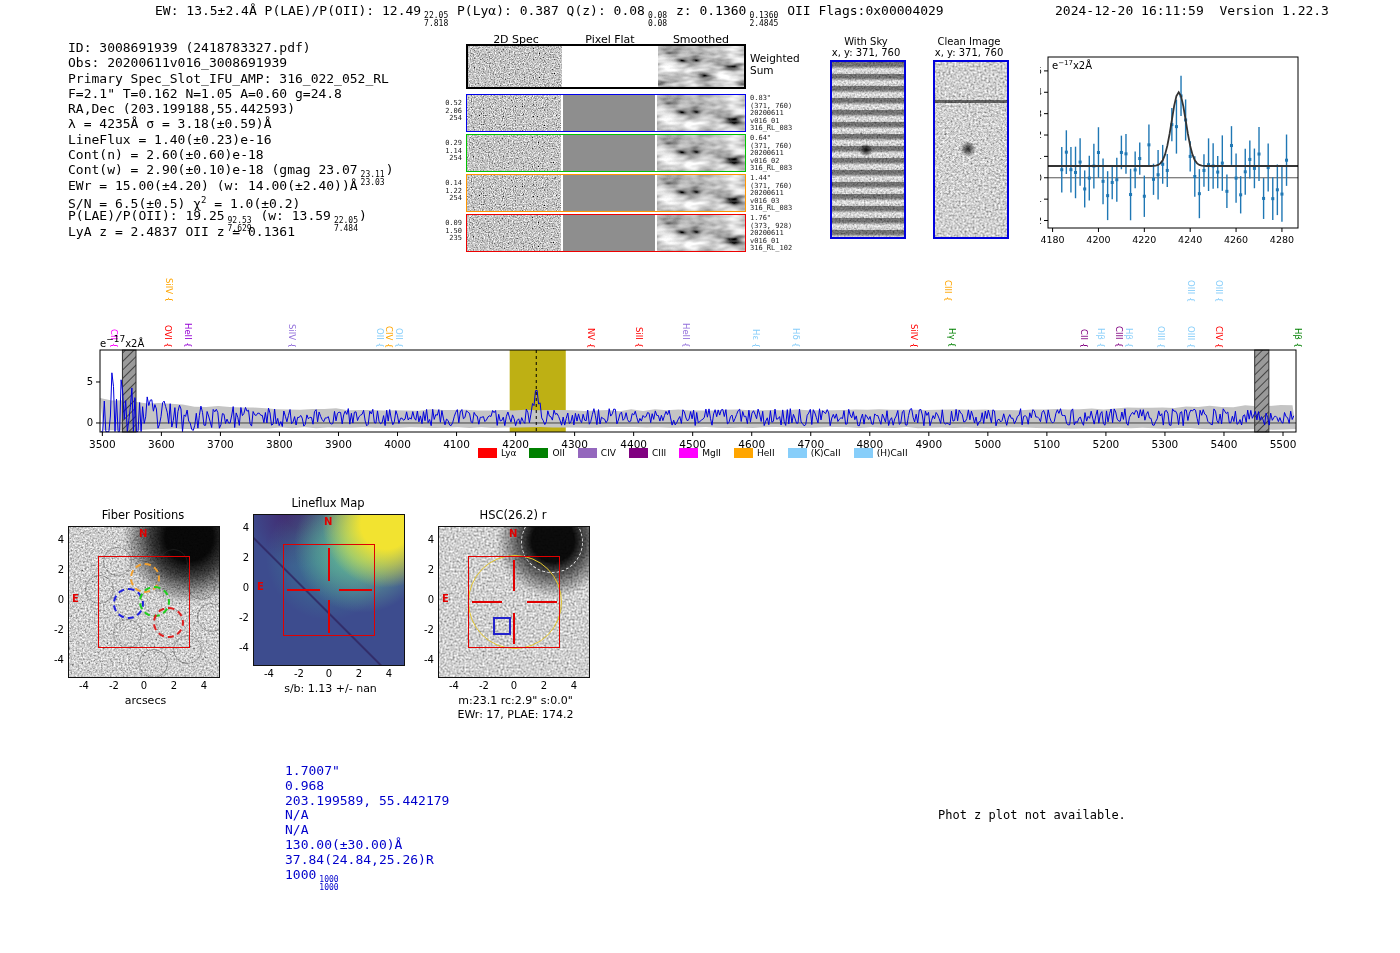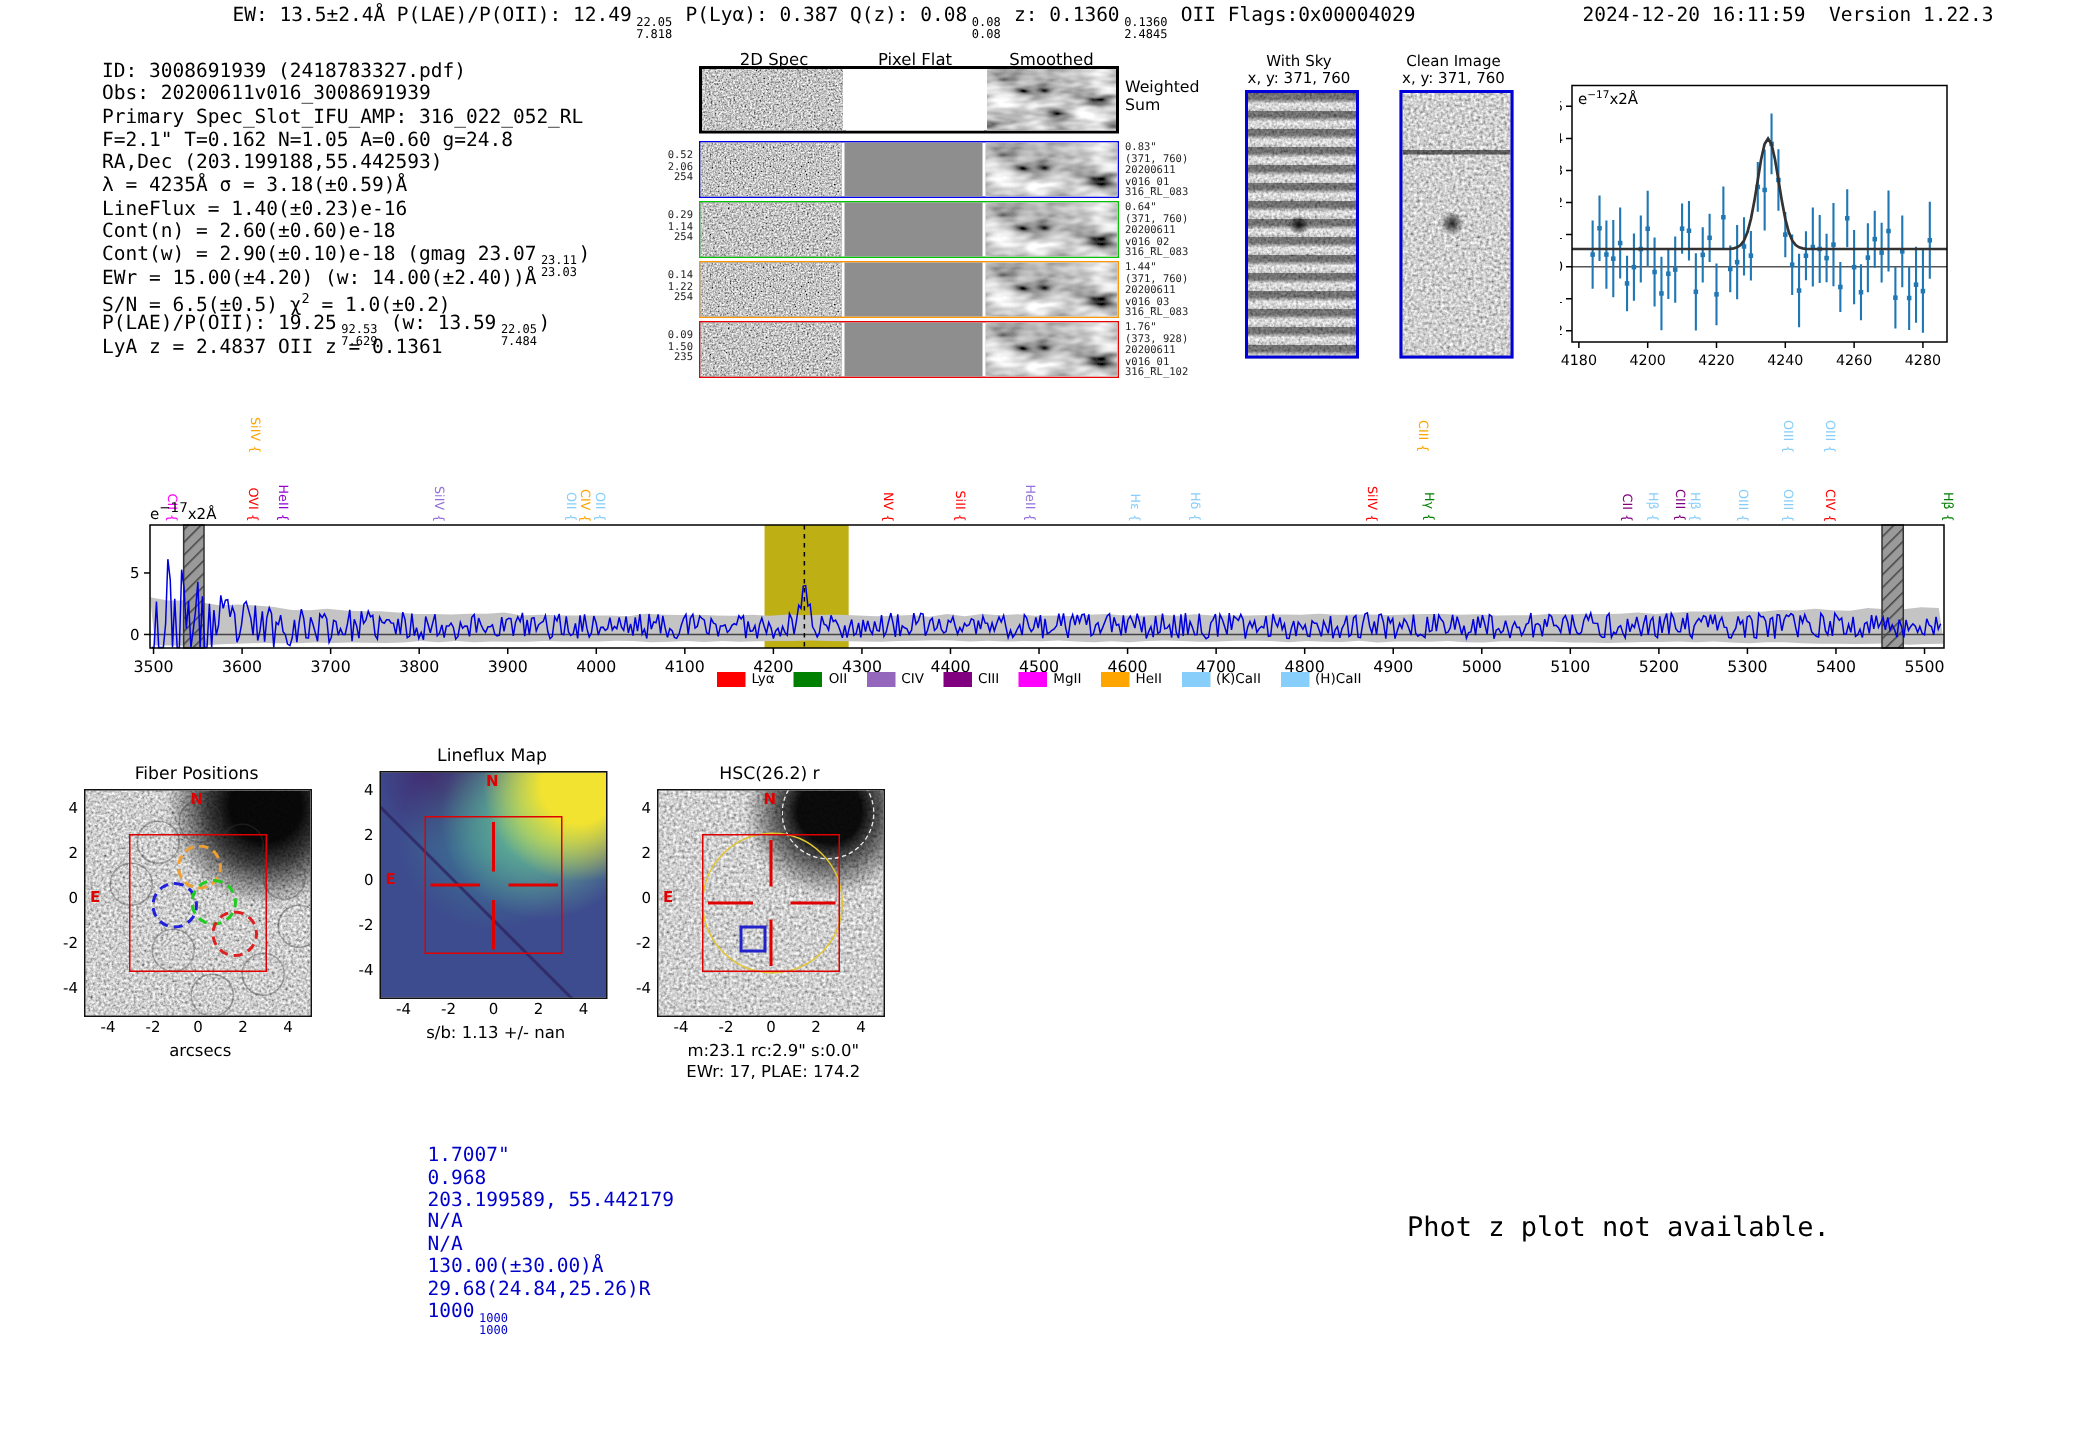--- a/index.html
+++ b/index.html
@@ -539,21 +539,21 @@
         <span class="legend-swatch" style="background: rgb(135, 206, 250);"></span>
         <span>(K)CaII</span>
       </div>
       <div class="legend-item sans">
         <span class="legend-swatch" style="background: rgb(135, 206, 250);"></span>
         <span>(H)CaII</span>
       </div>
     </div>
 
 
-  <div class="cutwrap sans" style="left:26px;top:508px;">
+  <div class="cutwrap sans" style="left:38px;top:508px;">
     <div class="cuttitle">Fiber Positions</div>
     <div class="cutplot" id="fp-plot">
       <svg class="fill" preserveAspectRatio="none">
           <rect width="100%" height="100%" filter="url(#fG3)"></rect>
         </svg>
       <div class="abs" style="left:0;top:0;width:100%;height:100%;background:radial-gradient(circle at 80% 7%,rgba(0,0,0,0.96) 0 13%,rgba(0,0,0,0.72) 21%,rgba(0,0,0,0) 36%);"></div>
       <div id="fp-gray-circles">
           <div class="dashcirc" style="left: 62px; top: 6px; width: 27px; height: 27px; border: 1px solid rgba(60, 60, 60, 0.38);"></div>
           <div class="dashcirc" style="left: 34px; top: 20px; width: 27px; height: 27px; border: 1px solid rgba(60, 60, 60, 0.38);"></div>
           <div class="dashcirc" style="left: 90px; top: 22px; width: 27px; height: 27px; border: 1px solid rgba(60, 60, 60, 0.38);"></div>
@@ -653,21 +653,21 @@
     <div class="xlab" style="top:200px;">EWr: 17, PLAE: 174.2</div>
   </div>
 
   <div class="abs blue" style="left:285px;top:764px;" id="match-values">
       <div class="matchline">1.7007"</div>
       <div class="matchline">0.968</div>
       <div class="matchline">203.199589, 55.442179</div>
       <div class="matchline">N/A</div>
       <div class="matchline">N/A</div>
       <div class="matchline">130.00(±30.00)Å</div>
-      <div class="matchline">29.68(24.84,25.26)R</div>
+      <div class="matchline">37.84(24.84,25.26)R</div>
       <div class="matchline">1000<span class="frac">
           <span>1000</span>
           <span>1000</span>
         </span></div>
     </div>
 
-  <div class="abs" style="left:938px;top:808px;font-size:18px;">Phot z plot not available.</div>
+  <div class="abs" style="left:938px;top:808px;font-size:12px;">Phot z plot not available.</div>
 </div>
 
 </body></html>

